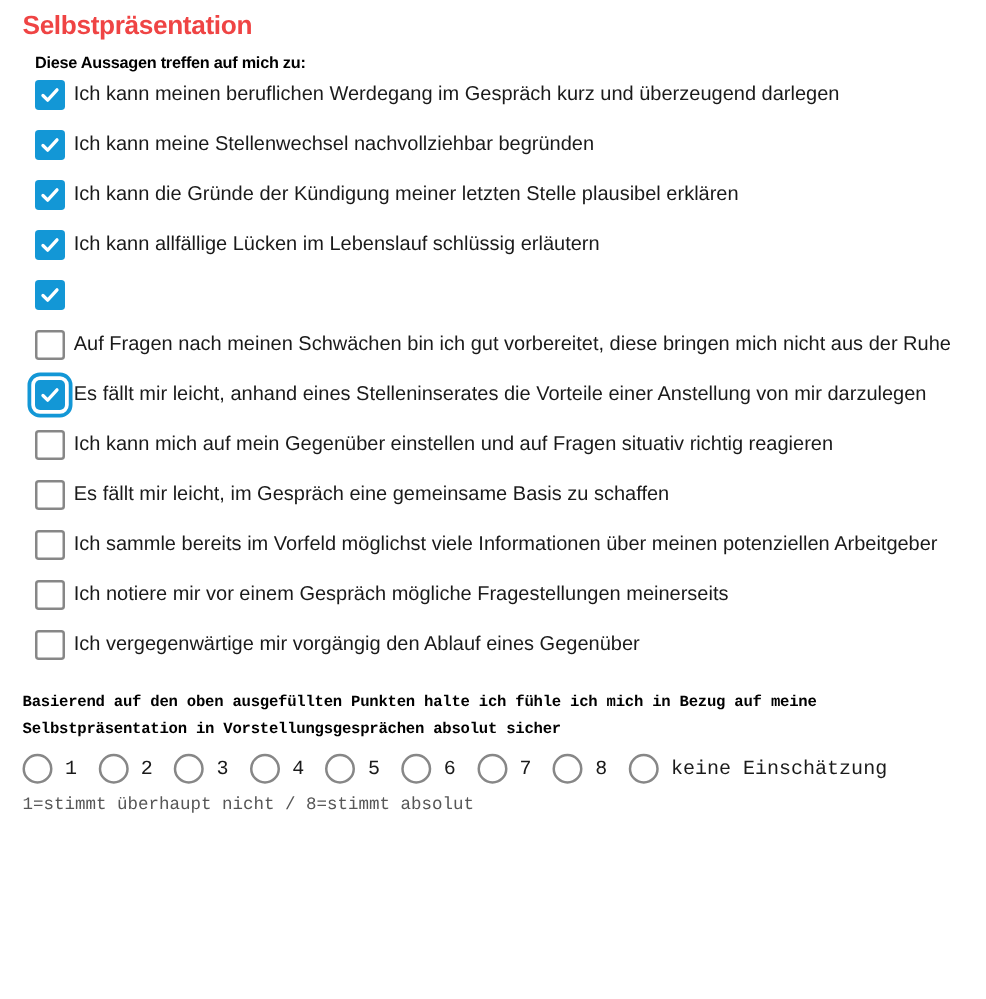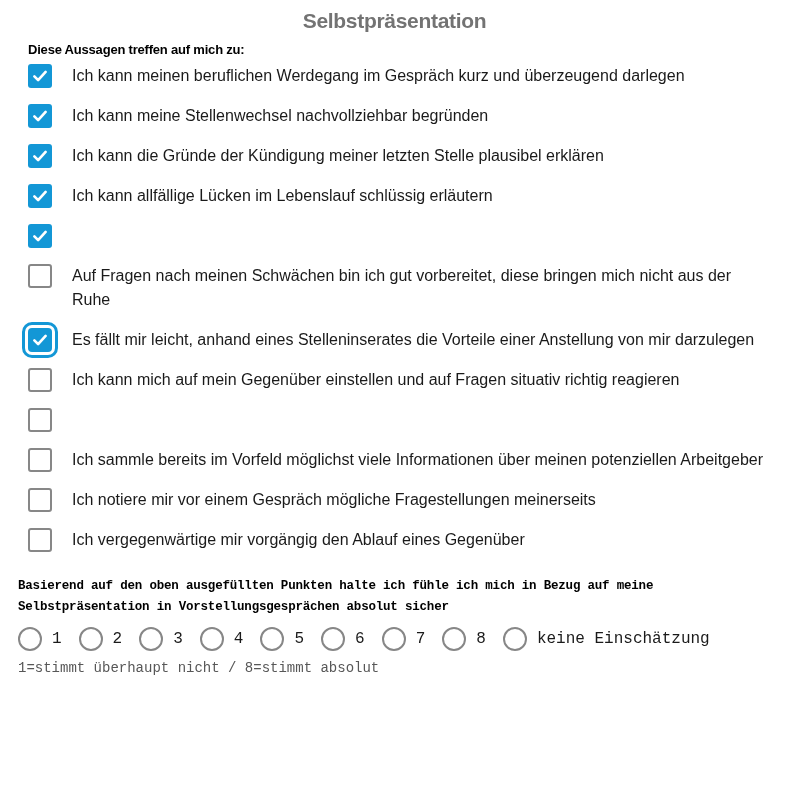--- a/index.html
+++ b/index.html
@@ -10,31 +10,31 @@
   }
   *{box-sizing:border-box;}
   html,body{margin:0;padding:0;}
   body{
     width:789px;height:799px;overflow:hidden;background:#ffffff;
     font-family:"Liberation Sans","DejaVu Sans",sans-serif;
     color:var(--text);
   }
   .page{padding:8px 18px 0 18px;}
   .page-title{
-    font-size:21px;font-weight:700;color:#737373;
-    letter-spacing:-0.3px;line-height:26px;margin:0 0 8px 0;text-align:center;
+    font-size:21px;font-weight:700;color:#ef4444;
+    letter-spacing:-0.3px;line-height:26px;margin:0 0 8px 0;
   }
   .section-label{
     font-size:13px;font-weight:700;color:#000;letter-spacing:-0.2px;
     line-height:16px;margin:0 0 6px 10px;
   }
   .checklist{
     display:flex;flex-direction:column;gap:16px;margin-left:10px;
   }
-  .check-item{display:flex;align-items:flex-start;gap:20px;}
+  .check-item{display:flex;align-items:flex-start;gap:7px;}
   .checkbox{
     width:24px;height:24px;flex:none;border-radius:3px;
     background:#fff;border:2px solid var(--cb-border);
     display:flex;align-items:center;justify-content:center;
   }
   .checkbox.checked{background:var(--accent);border:none;}
   .checkbox.focused{
     outline:3px solid var(--accent);
     outline-offset:3px;
     border-radius:4px;
@@ -137,20 +137,21 @@
     <span class="checkbox">
       
     </span>
     <span class="check-label">Ich kann mich auf mein Gegenüber einstellen und auf Fragen situativ richtig reagieren</span>
   </div>
 
   <div class="check-item">
     <span class="checkbox">
       
     </span>
+    <span class="check-label">Es fällt mir leicht, im Gespräch eine gemeinsame Basis zu schaffen</span>
   </div>
 
   <div class="check-item">
     <span class="checkbox">
       
     </span>
     <span class="check-label">Ich sammle bereits im Vorfeld möglichst viele Informationen über meinen potenziellen Arbeitgeber</span>
   </div>
 
   <div class="check-item">

